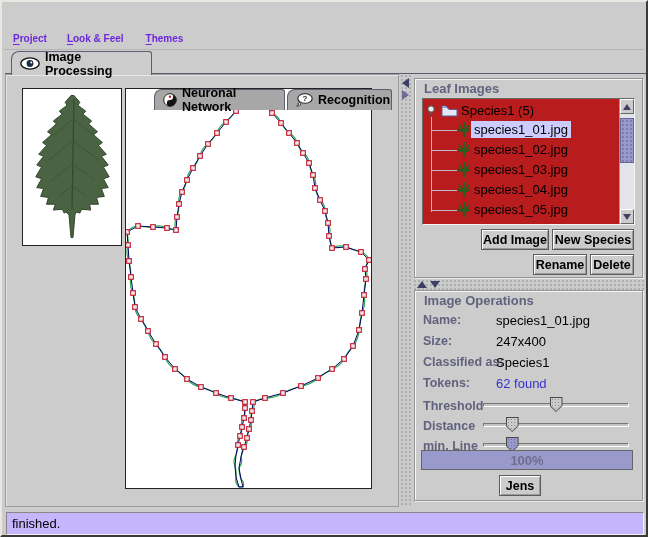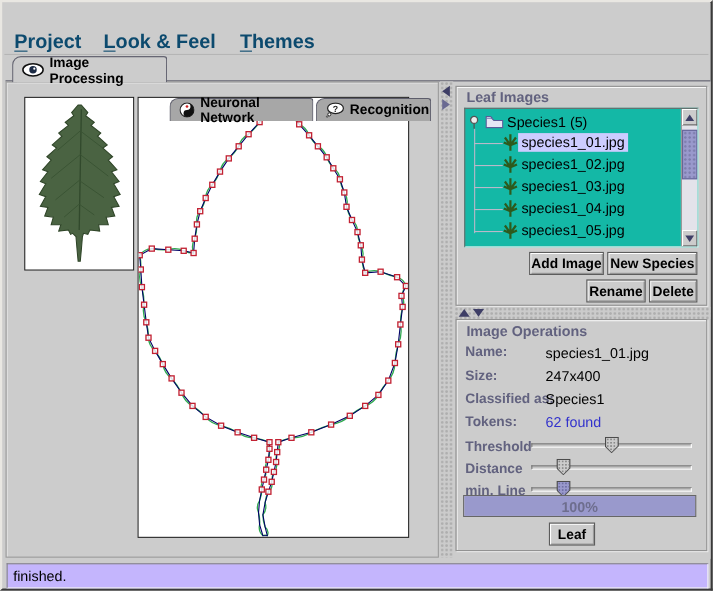--- a/index.html
+++ b/index.html
@@ -17,21 +17,21 @@
     border:1px solid; border-color:#fff #404040 #404040 #fff; box-shadow:inset -1px -1px 0 #808080, inset 1px 1px 0 #ece9e2;
     display:flex; align-items:flex-end; justify-content:center; cursor:default; }
   #btn-min{ right:41px; } #btn-max{ right:24px; } #btn-close{ right:5px; }
   .glyph-min{ width:8px; height:2px; background:#000; margin:0 0 2px 0; }
   .glyph-max{ width:9px; height:8px; border:1px solid #000; border-top:2px solid #000; margin-bottom:2px; }
   .glyph-x{ font-size:11px; font-weight:bold; color:#000; line-height:13px; margin-bottom:0px; }
 
   
   #menubar { position:absolute; left:2px; top:26px; right:2px; height:22px; background:#cccccc;
     display:flex; align-items:center; border-bottom:1px solid #b5b5b5; }
-  .menu-item { font-weight:bold; font-size:18px; color:#0c4a6e; padding:2px 6px; }
+  .menu-item { font-weight:bold; font-size:10px; color:#6d28d9; padding:2px 6px; }
   .menu-item u { text-underline-offset:2px; }
 
   
   #tabstrip { position:absolute; left:2px; top:48px; right:2px; height:24px; }
   .tab { position:absolute; border:1px solid #5d5d6b; border-bottom:none;
     border-radius:8px 3px 0 0; display:flex; align-items:center; gap:5px;
     font-weight:bold; font-size:12.5px; color:#000; padding:0 8px; }
   .tab.sel { top:1px; height:24px; background:#cccccc; z-index:3; }
   .tab.unsel { top:3px; height:21px; background:#a7a7a7; z-index:1;margin-top:36px; }
   #content-frame { position:absolute; left:3px; top:71px; width:642px; height:435px;
@@ -59,21 +59,21 @@
   .tri-down  { border-left:5px solid transparent; border-right:5px solid transparent; border-top:7px solid #3e3e66; }
 
   
   .group { position:absolute; border:1px solid #929292;
     box-shadow:inset 1px 1px 0 rgba(255,255,255,.85), 1px 1px 0 rgba(255,255,255,.6); }
   #grp-leaf { left:412px; top:76px; width:229px; height:200px; }
   #grp-ops  { left:412px; top:288px; width:229px; height:211px; }
   .group-title { position:absolute; left:9px; top:2px; font-weight:bold; font-size:13px; color:var(--label_gray); }
 
   
-  #tree-box { position:absolute; left:7px; top:19px; width:213px; height:127px; background:#14b8a6;
+  #tree-box { position:absolute; left:7px; top:19px; width:213px; height:127px; background:#b91c1c;
     border:1px solid; border-color:#6b6b6b #f4f4f4 #f4f4f4 #6b6b6b; overflow:hidden; }
   .tree-row { position:absolute; height:19px; display:flex; align-items:center; font-size:13px; color:#000; }
   .tree-label { padding:1px 3px; white-space:nowrap; }
   .tree-label.sel { background:var(--selection); }
   #tree-vline { position:absolute; left:8px; top:18px; width:1px; height:95px; background:#b9b9c9; }
   .tree-stub { position:absolute; left:8px; width:26px; height:1px; background:#b9b9c9; }
 
   
   #scrollbar { position:absolute; right:0; top:0; width:15px; height:125px; background:#e3e3ea; border-left:1px solid #999; }
   .sb-btn { position:absolute; left:0; width:14px; height:15px; background:#ccc;
@@ -366,20 +366,20 @@
     <div class="slider-thumb focused" style="top: 146px; left: 90.61px;">
         <div class="outer"></div>
         <div class="inner"></div>
       </div>
 
     <div id="progress">
       <div id="progress-fill" style="width: 100%;"></div>
       <div id="progress-text">100%</div>
     </div>
 
-    <button class="btn" style="left:84px; top:184px; width:42px; height:21px;">Leaf</button>
+    <button class="btn" style="left:84px; top:184px; width:42px; height:21px;">Jens</button>
   </div>
 
   <div id="statusbar">
     <span>finished.</span>
   </div>
 
 </div>
 
 </body></html>

